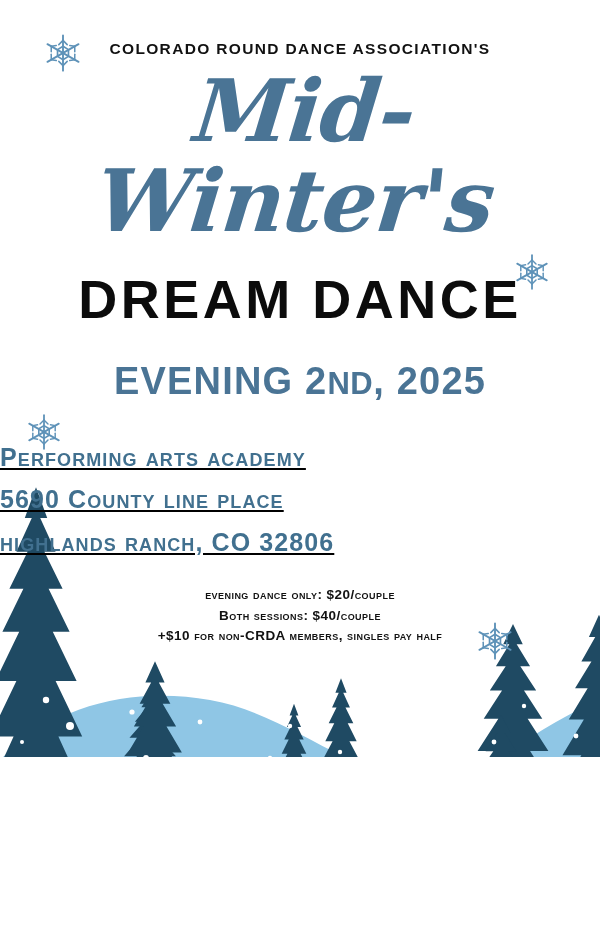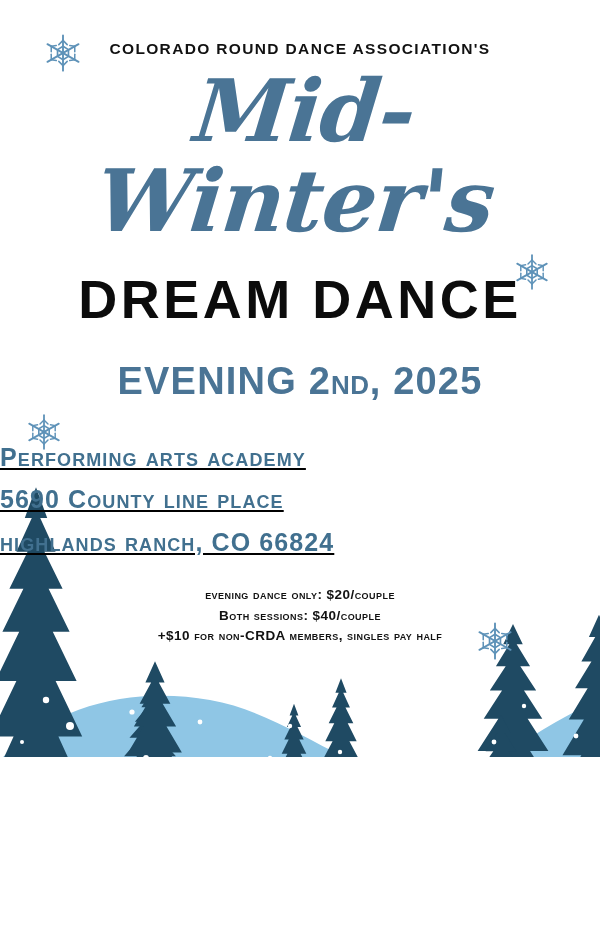--- a/index.html
+++ b/index.html
@@ -87,21 +87,21 @@
   .date-line {
     margin-top: 36px;
     text-align: center;
     font-size: 38px;
     font-weight: bold;
     letter-spacing: 1.2px;
     color: #4A7495;
     line-height: 1;
   }
   .date-line .ord {
-    font-size: 26px;
+    font-size: 31px;
     letter-spacing: 0.5px;
   }
 
   
   .schedule {
     margin-top: 34px;
     text-align: center;
   }
   .schedule-line {
     font-size: 21px;
@@ -365,21 +365,21 @@
     <div class="script-title">Mid-Winter's</div>
 
     <div class="main-title">DREAM DANCE</div>
 
     <div class="date-line"><span>EVENING </span><span>2</span><span class="ord">ND</span><span>, 2025</span></div>
 
 
     <div class="venue">
       <div class="venue-line">Performing arts academy</div>
       <div class="venue-line">5690 County line place</div>
-      <div class="venue-line">highlands ranch, CO 66824</div>
+      <div class="venue-line">highlands ranch, CO 32806</div>
     </div>
 
     <div class="pricing">
       <div class="pricing-line">evening dance only: $20/couple</div>
       <div class="pricing-line">Both sessions: $40/couple</div>
       <div class="pricing-line">+$10 for non-CRDA members, singles pay half</div>
     </div>
 
   </div>
 </div>

